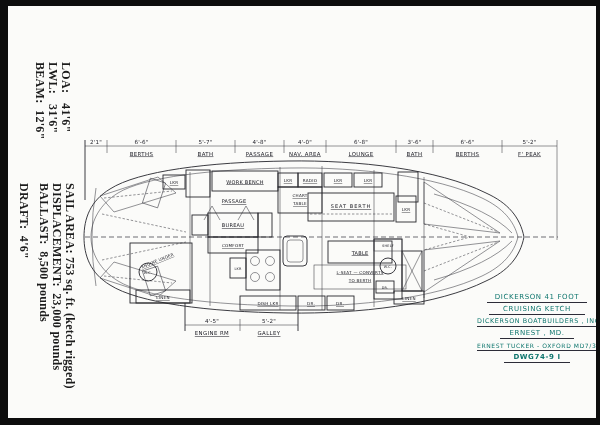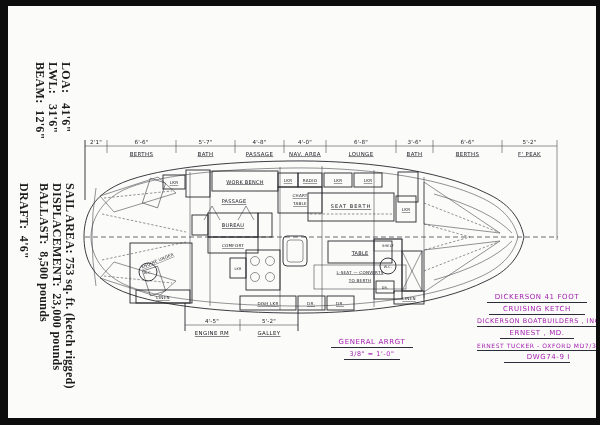--- a/index.html
+++ b/index.html
@@ -28,29 +28,29 @@
   text.dim{font-family:"DejaVu Sans",sans-serif;font-size:5.6px;fill:#1d1d26;
            text-anchor:middle;letter-spacing:.2px;}
   text.room{font-family:"DejaVu Sans",sans-serif;font-size:5.4px;fill:#1d1d26;
             text-anchor:middle;letter-spacing:.4px;text-decoration:underline;}
   text.lbl{font-family:"DejaVu Sans",sans-serif;font-size:5px;fill:#16161e;
            text-anchor:middle;letter-spacing:.25px;text-decoration:underline;}
   text.sm{font-size:4.1px;}
   text.xs{font-size:3.4px;text-decoration:none;}
 
   
-  .hand{position:absolute;color:#a21caf;letter-spacing:.6px;}
+  .hand{position:absolute;color:#0f766e;letter-spacing:.6px;}
   .hand .row{border-bottom:1px solid #2c2c38;text-align:center;margin:0 auto 2px auto;
              font-size:7px;line-height:9px;white-space:nowrap;}
   .tb .row.r1{width:100px;}
   .tb .row.r2{width:96px;text-align:center;}
   .tb .row.r3{width:120px;font-size:6.4px;}
   .tb .row.r4{width:74px;}
   .tb .row.r5{width:120px;display:flex;justify-content:space-between;font-size:6px;}
-  .tb .row.r6{width:66px;display:flex;justify-content:flex-end;}
+  .tb .row.r6{width:66px;display:flex;justify-content:center;font-weight:bold;}
   .ga .row.g1{width:82px;}
   .ga .row.g2{width:56px;font-size:6.4px;}
 </style>
 </head>
 <body>
 
 <div class="page">
 
   <div class="specs" style="left:72px;top:62px;">
     <div>LOA:   41'6"</div>
@@ -228,24 +228,20 @@
       <line class="s" x1="185" y1="303" x2="185" y2="331"></line>
       <line class="sthin" x1="240" y1="319" x2="240" y2="331"></line>
       <line class="s" x1="298" y1="310" x2="298" y2="331"></line>
       <text class="dim" x="212" y="322.5">4'-5"</text>
       <text class="room" x="212" y="335">ENGINE RM</text>
       <text class="dim" x="269" y="322.5">5'-2"</text>
       <text class="room" x="269" y="335">GALLEY</text>
     </g>
   </svg>
 
-  <div class="hand ga" style="left:327px;top:338px;width:90px;">
-    <div class="row g1">GENERAL ARRGT</div>
-    <div class="row g2">3/8" = 1'-0"</div>
-  </div>
 
   <div class="hand tb" style="left:477px;top:293px;width:120px;">
     <div class="row r1">DICKERSON  41  FOOT</div>
     <div class="row r2">CRUISING  KETCH</div>
     <div class="row r3">DICKERSON  BOATBUILDERS , INC.</div>
     <div class="row r4">ERNEST , MD.</div>
     <div class="row r5">
       <span>ERNEST TUCKER - OXFORD MD</span>
       <span>7/3/73</span>
     </div>

